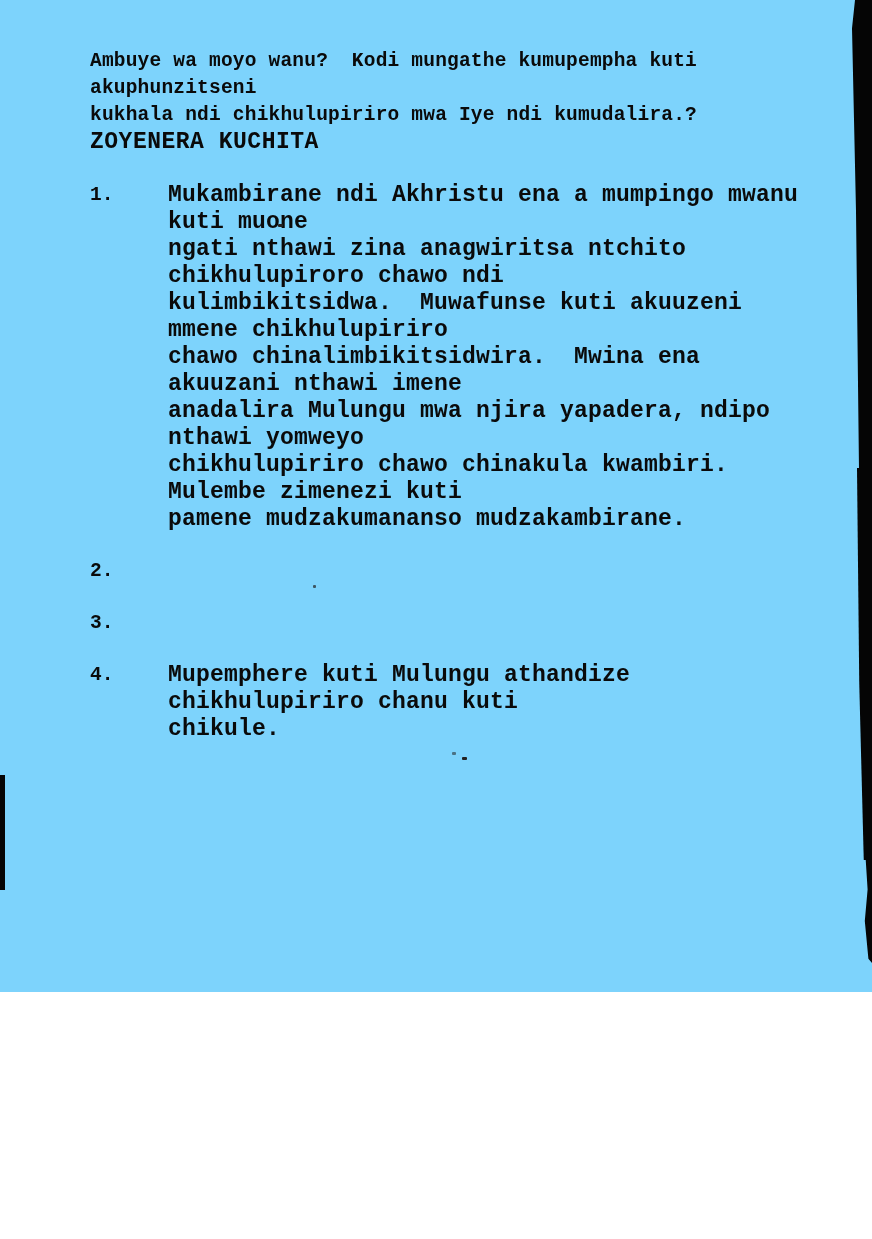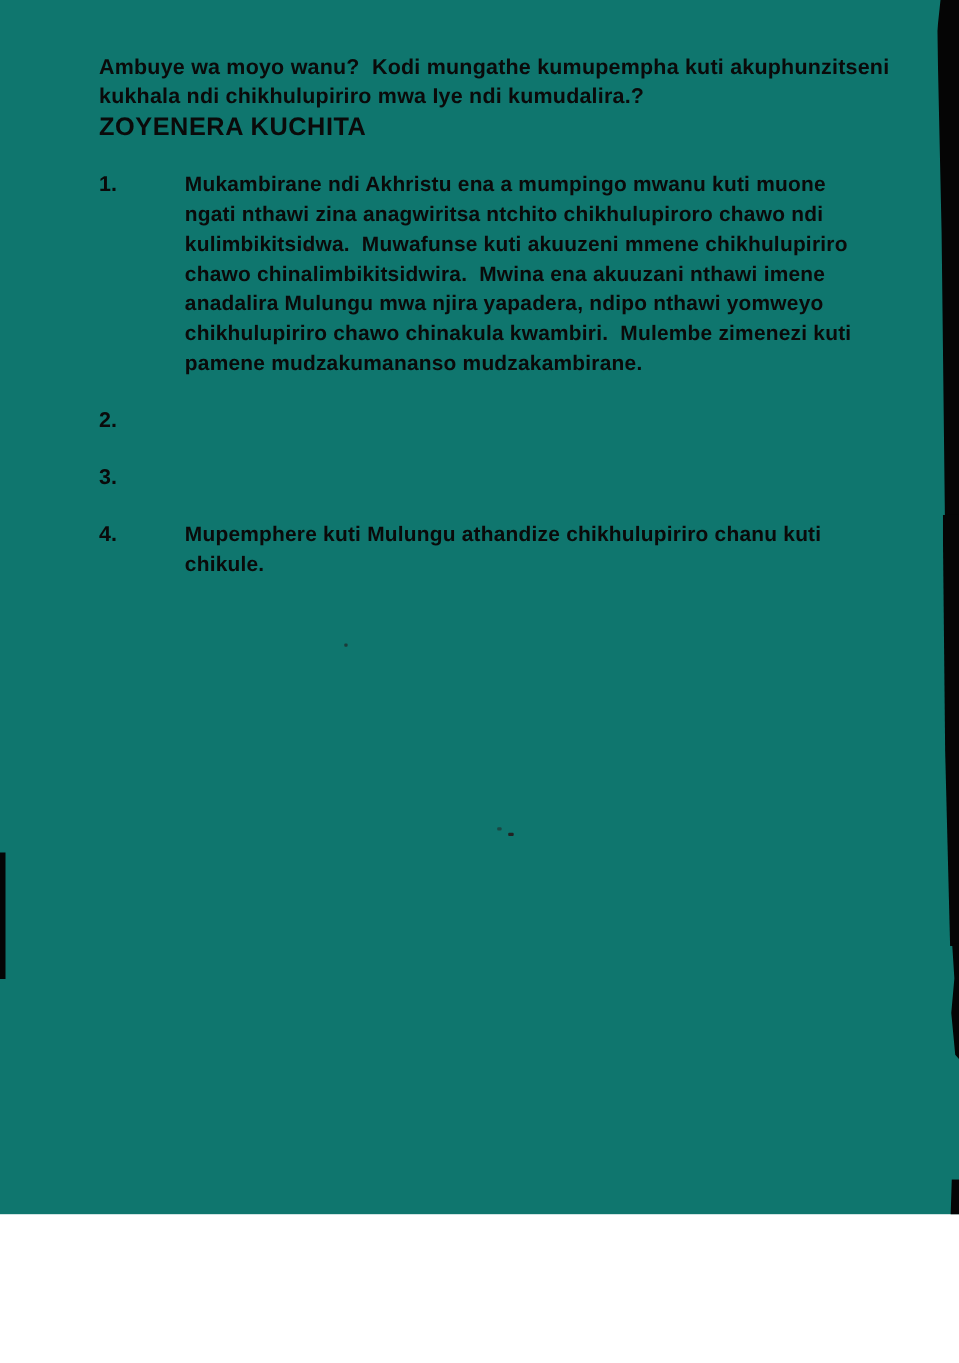--- a/index.html
+++ b/index.html
@@ -1,23 +1,23 @@
 <!DOCTYPE html>
 <html><head>
 <meta charset="utf-8">
 <style>
   * { margin: 0; padding: 0; box-sizing: border-box; }
   html, body { background: #ffffff; }
   .page {
     position: relative;
     width: 872px;
-    height: 1104px;
-    background: #0f766e;
+    height: 992px;
+    background: #7dd3fc;
     overflow: hidden;
-    font-family: Liberation Sans, sans-serif;
+    font-family: Liberation Mono, monospace;
     color: #0a0a0a;
     font-weight: 700;
   }
   .content {
     position: absolute;
     top: 48px;
     left: 90px;
     width: 732px;
   }
   .intro {
@@ -38,21 +38,21 @@
     display: flex;
     margin-bottom: 25px;
   }
   .item-number {
     flex: 0 0 78px;
     font-size: 19.5px;
     line-height: 27px;
   }
   .item-text {
     flex: 1 1 auto;
-    font-size: 19px;
+    font-size: 23px;
     line-height: 27px;
     white-space: pre-wrap;
     letter-spacing: 0.2px;
   }
   .page-footer {
     position: absolute;
     top: 1116px;
     left: 90px;
     width: 732px;
     text-align: center;

